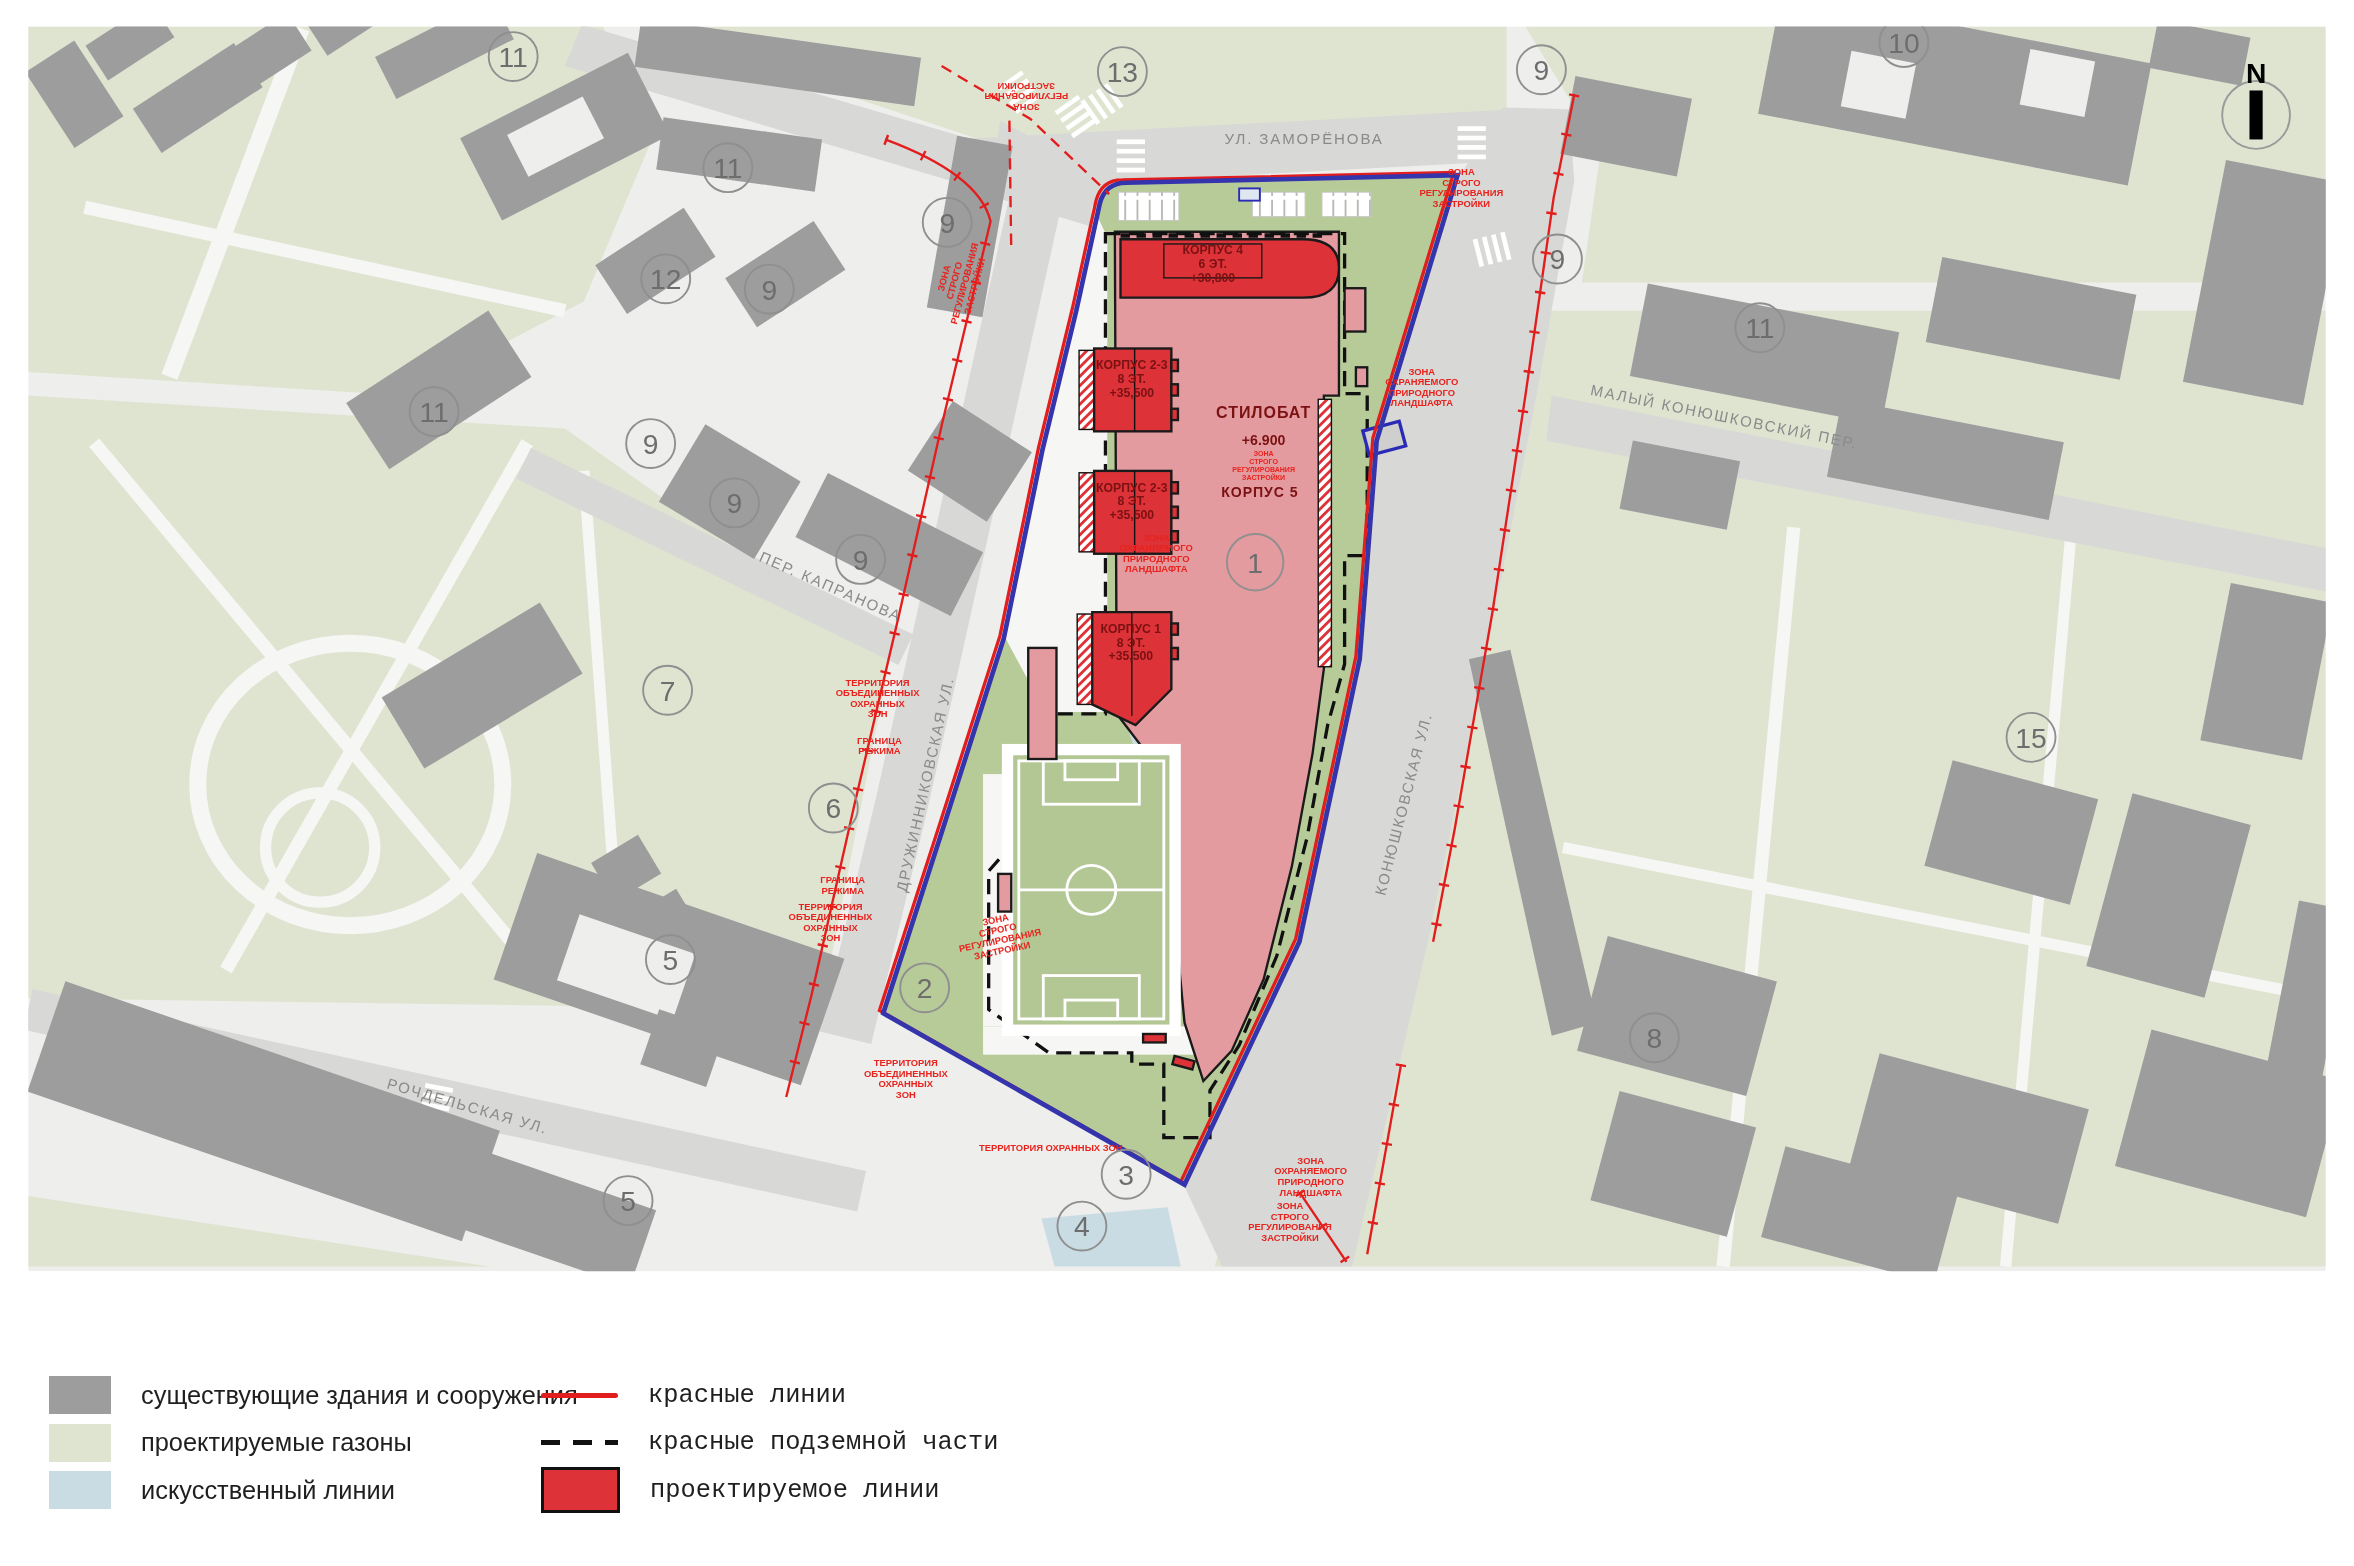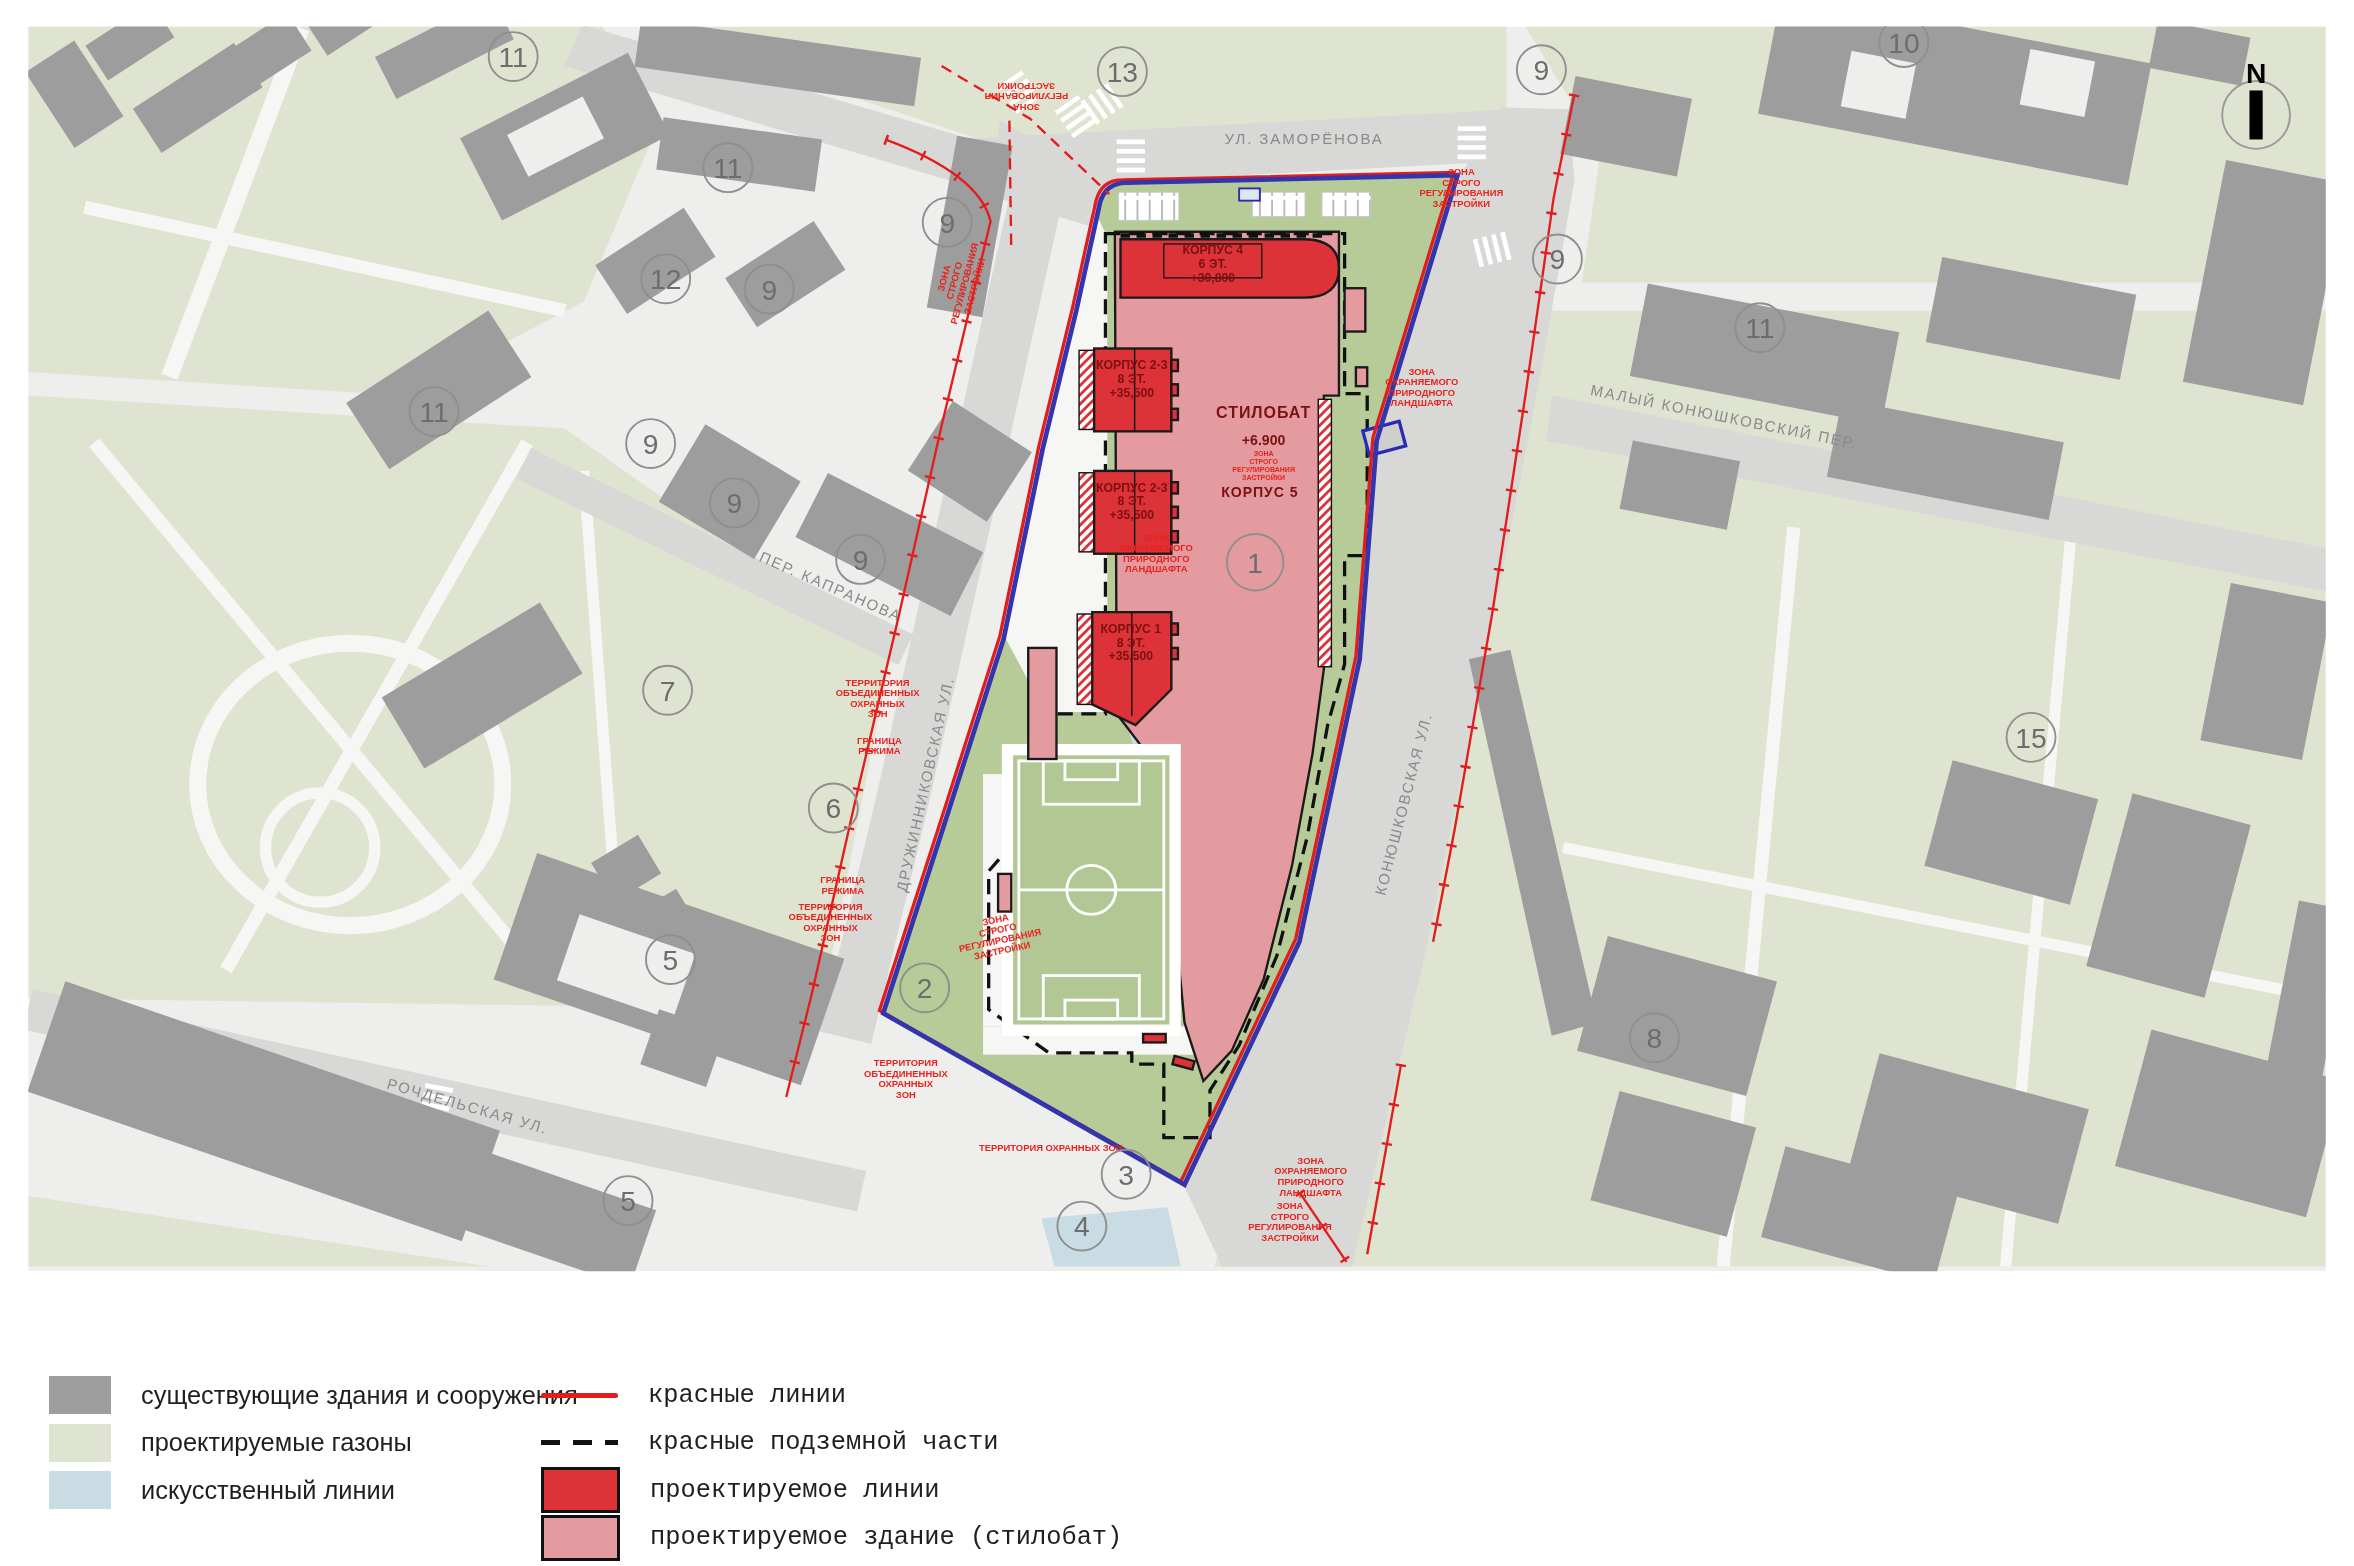--- a/index.html
+++ b/index.html
@@ -411,20 +411,16 @@
     <div class="lrow">
       <div style="width:77px;display:flex;justify-content:center;">
             <div class="sw dash-sw"></div>
           </div>
       <div class="lab">красные подземной части</div>
     </div>
     <div class="lrow">
       <div class="sw redrect-sw"></div>
       <div class="lab">проектируемое линии</div>
     </div>
-    <div class="lrow">
-      <div class="sw pinkrect-sw"></div>
-      <div class="lab">проектируемое здание (стилобат)</div>
-    </div>
   </div>
 </div>
 </div>
 
 
 </body></html>

